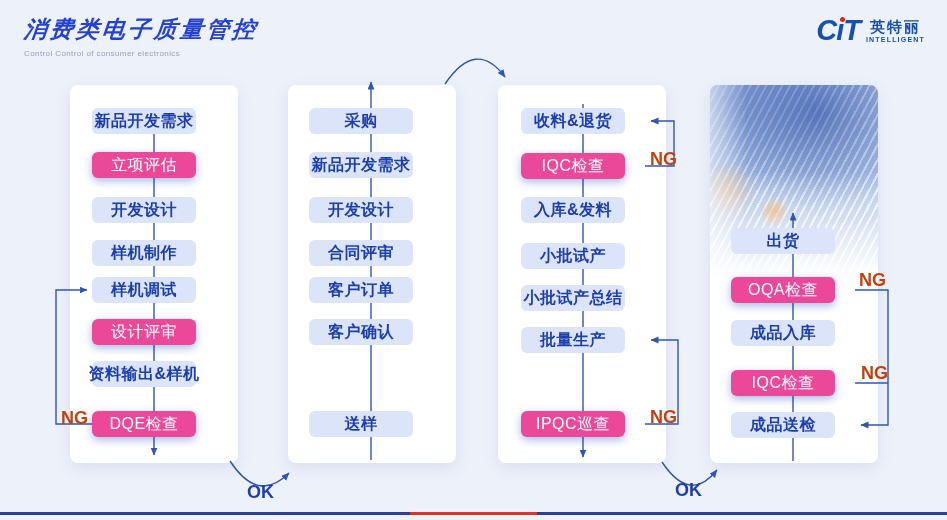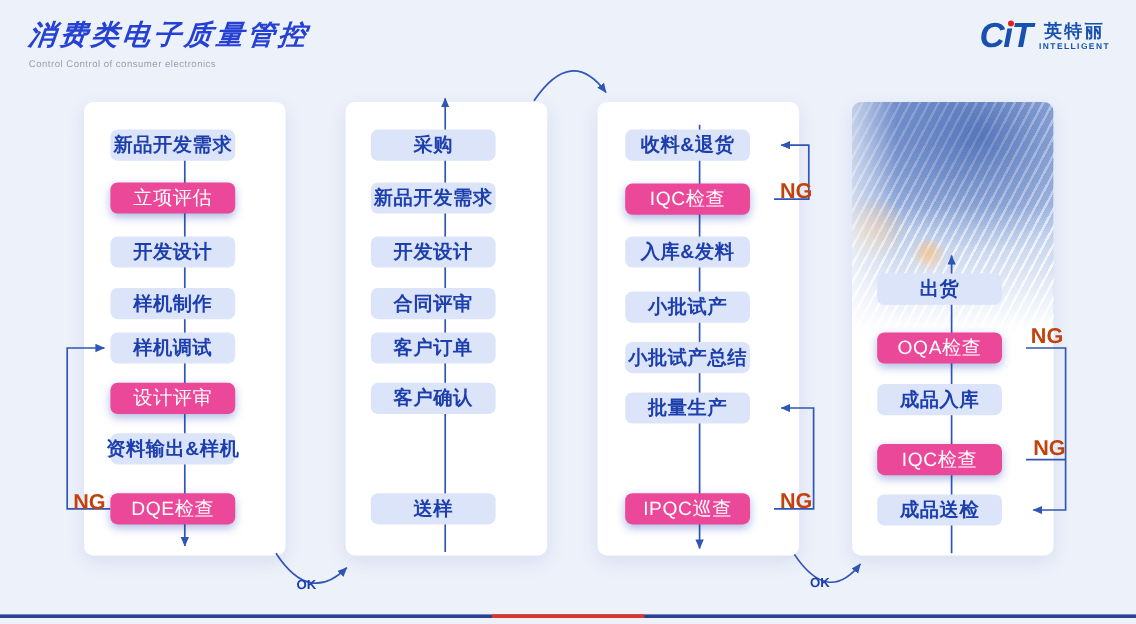--- a/index.html
+++ b/index.html
@@ -71,21 +71,21 @@
   }
   .box.light{background:#dbe4f8;color:#1d3fae;font-weight:600;}
   .box.dark{background:#ec4899;color:#ffffff;font-weight:400;box-shadow:0 3px 8px rgba(13,54,176,.35);}
 
   
   svg.wires{position:absolute;left:0;top:0;z-index:5;pointer-events:none;}
 
   
   .tag{position:absolute;z-index:12;font-weight:800;line-height:1;}
   .tag.ng{color:#c2410c;font-size:18px;}
-  .tag.ok{color:#1d3fae;font-size:11px;}
+  .tag.ok{color:#1d3fae;font-size:18px;}
 
   
   .baseline{position:absolute;left:0;top:512px;width:947px;height:3px;background:#2b3f96;z-index:20;}
   .baseline-red{position:absolute;left:410px;top:0;width:127px;height:3px;background:#e03226;}
 </style>
 </head>
 <body>
 
 <div class="stage">
 

